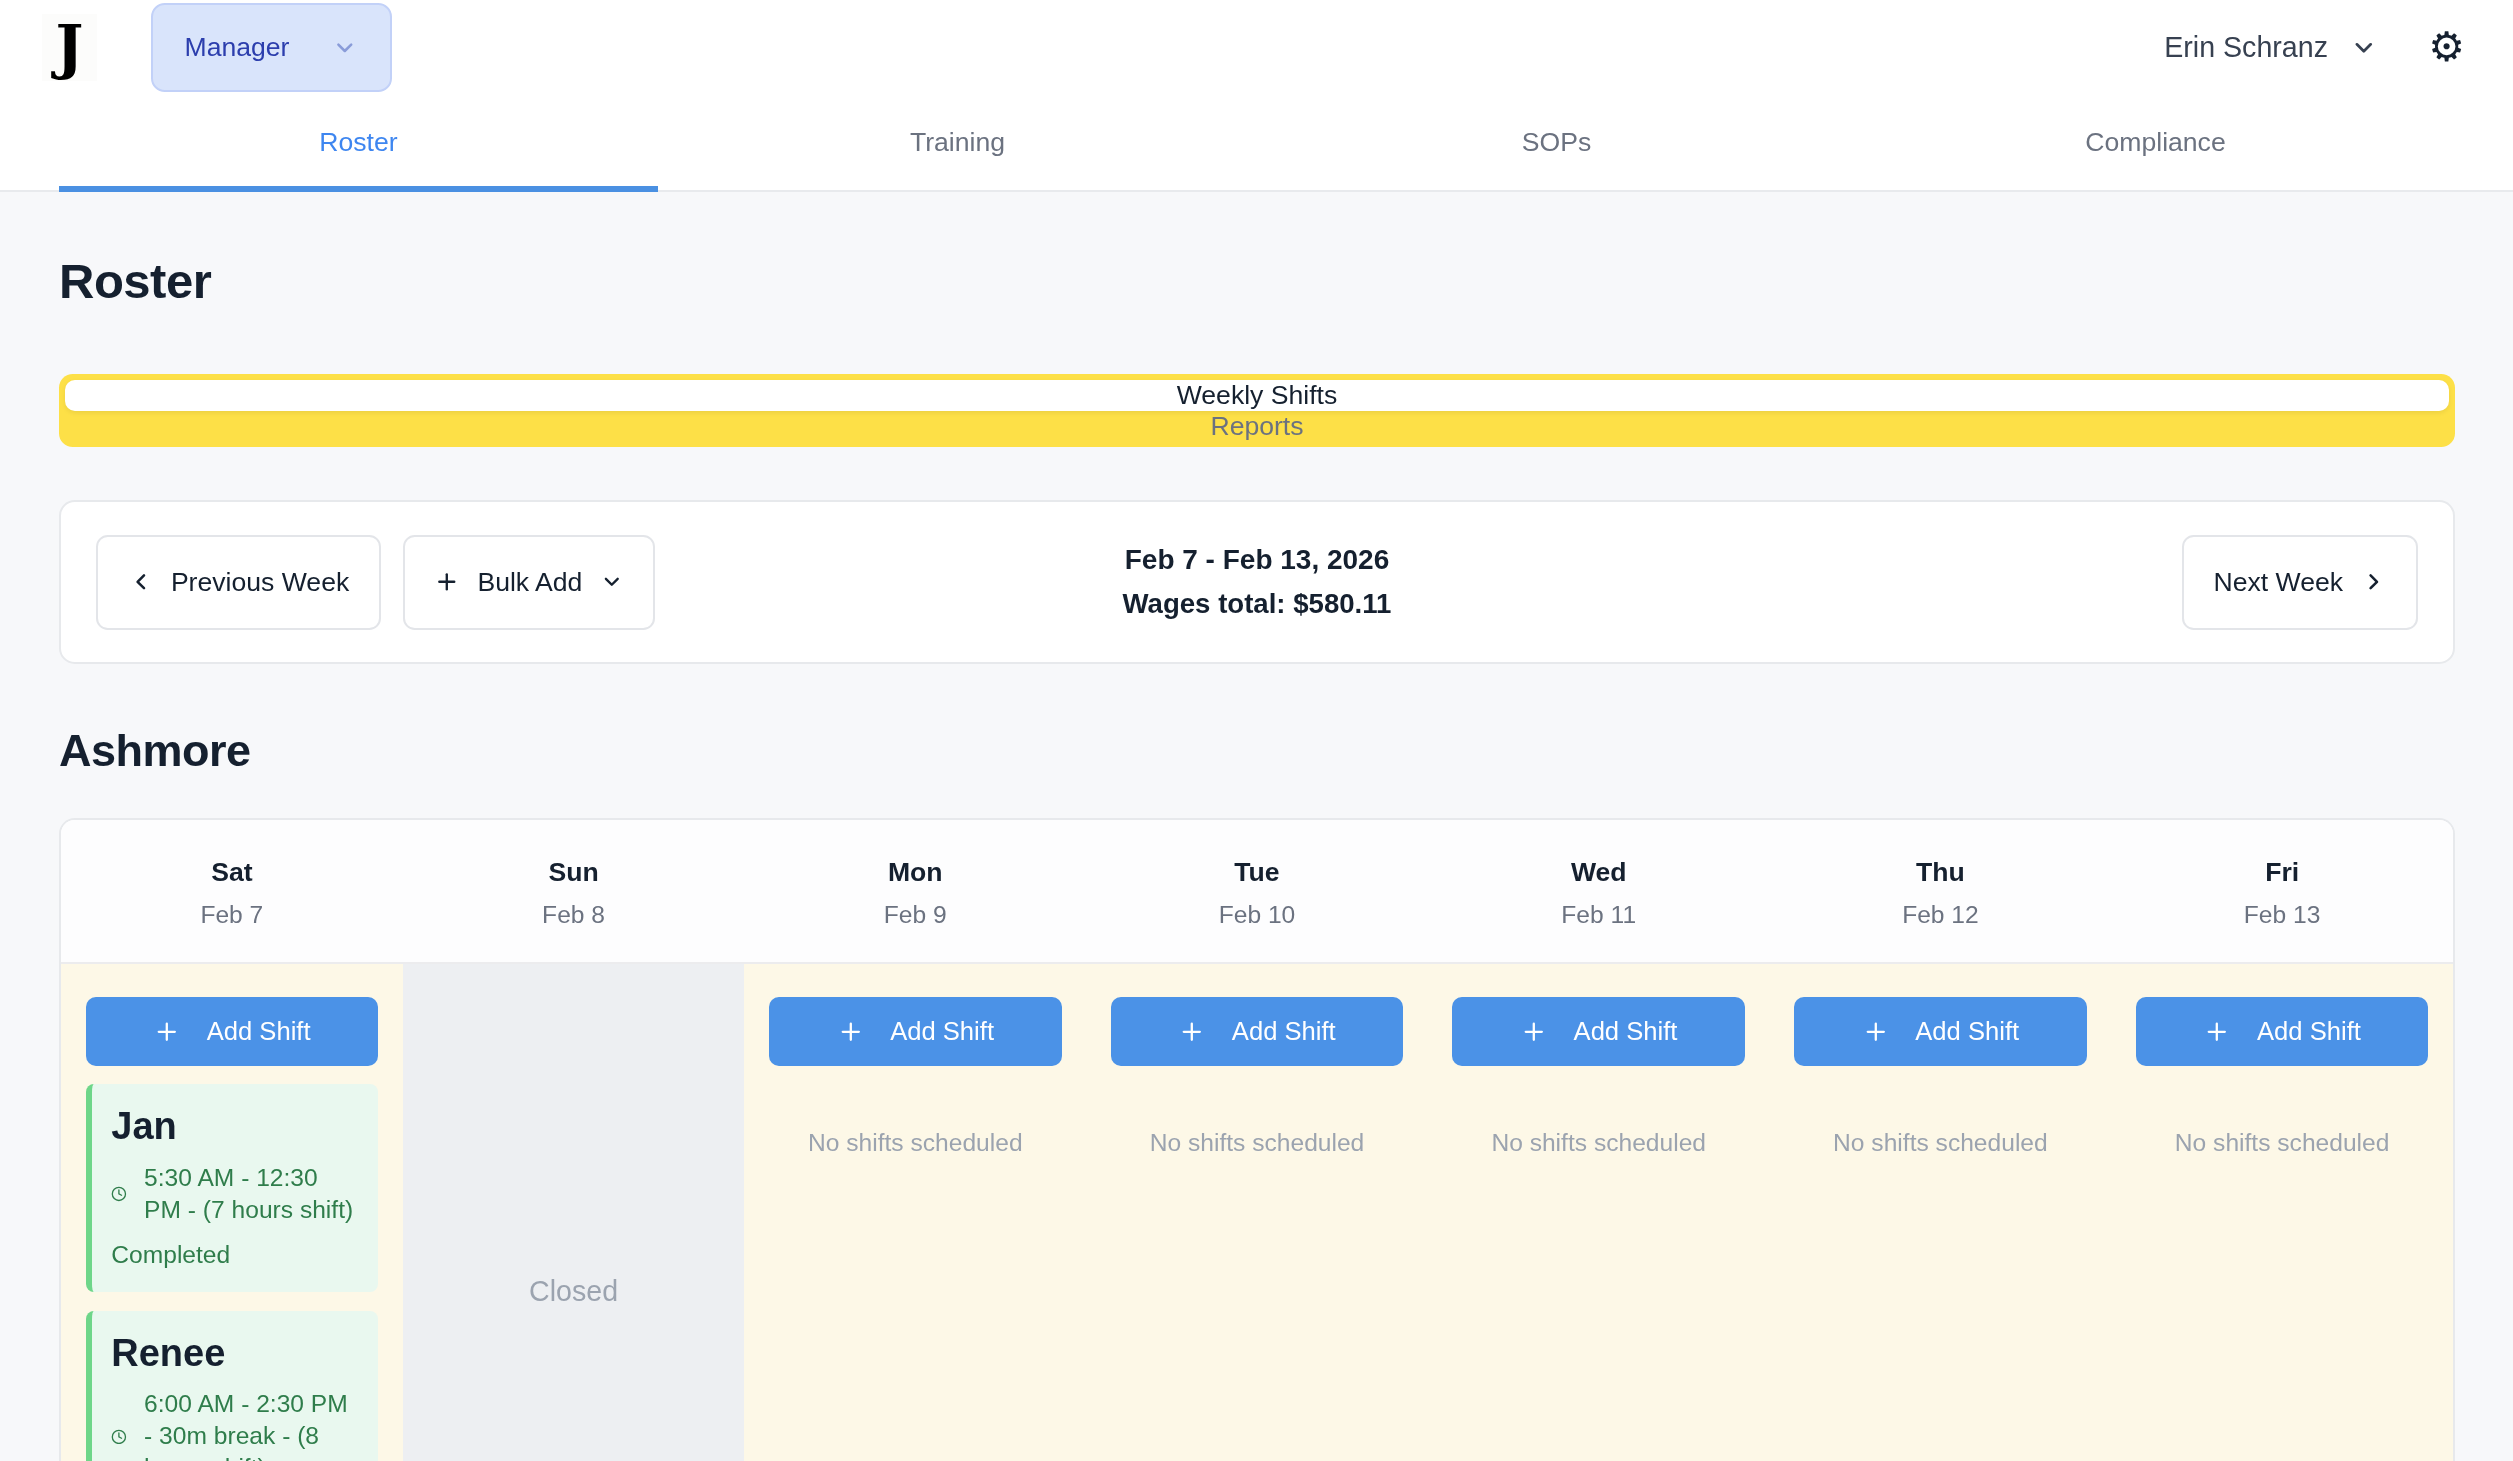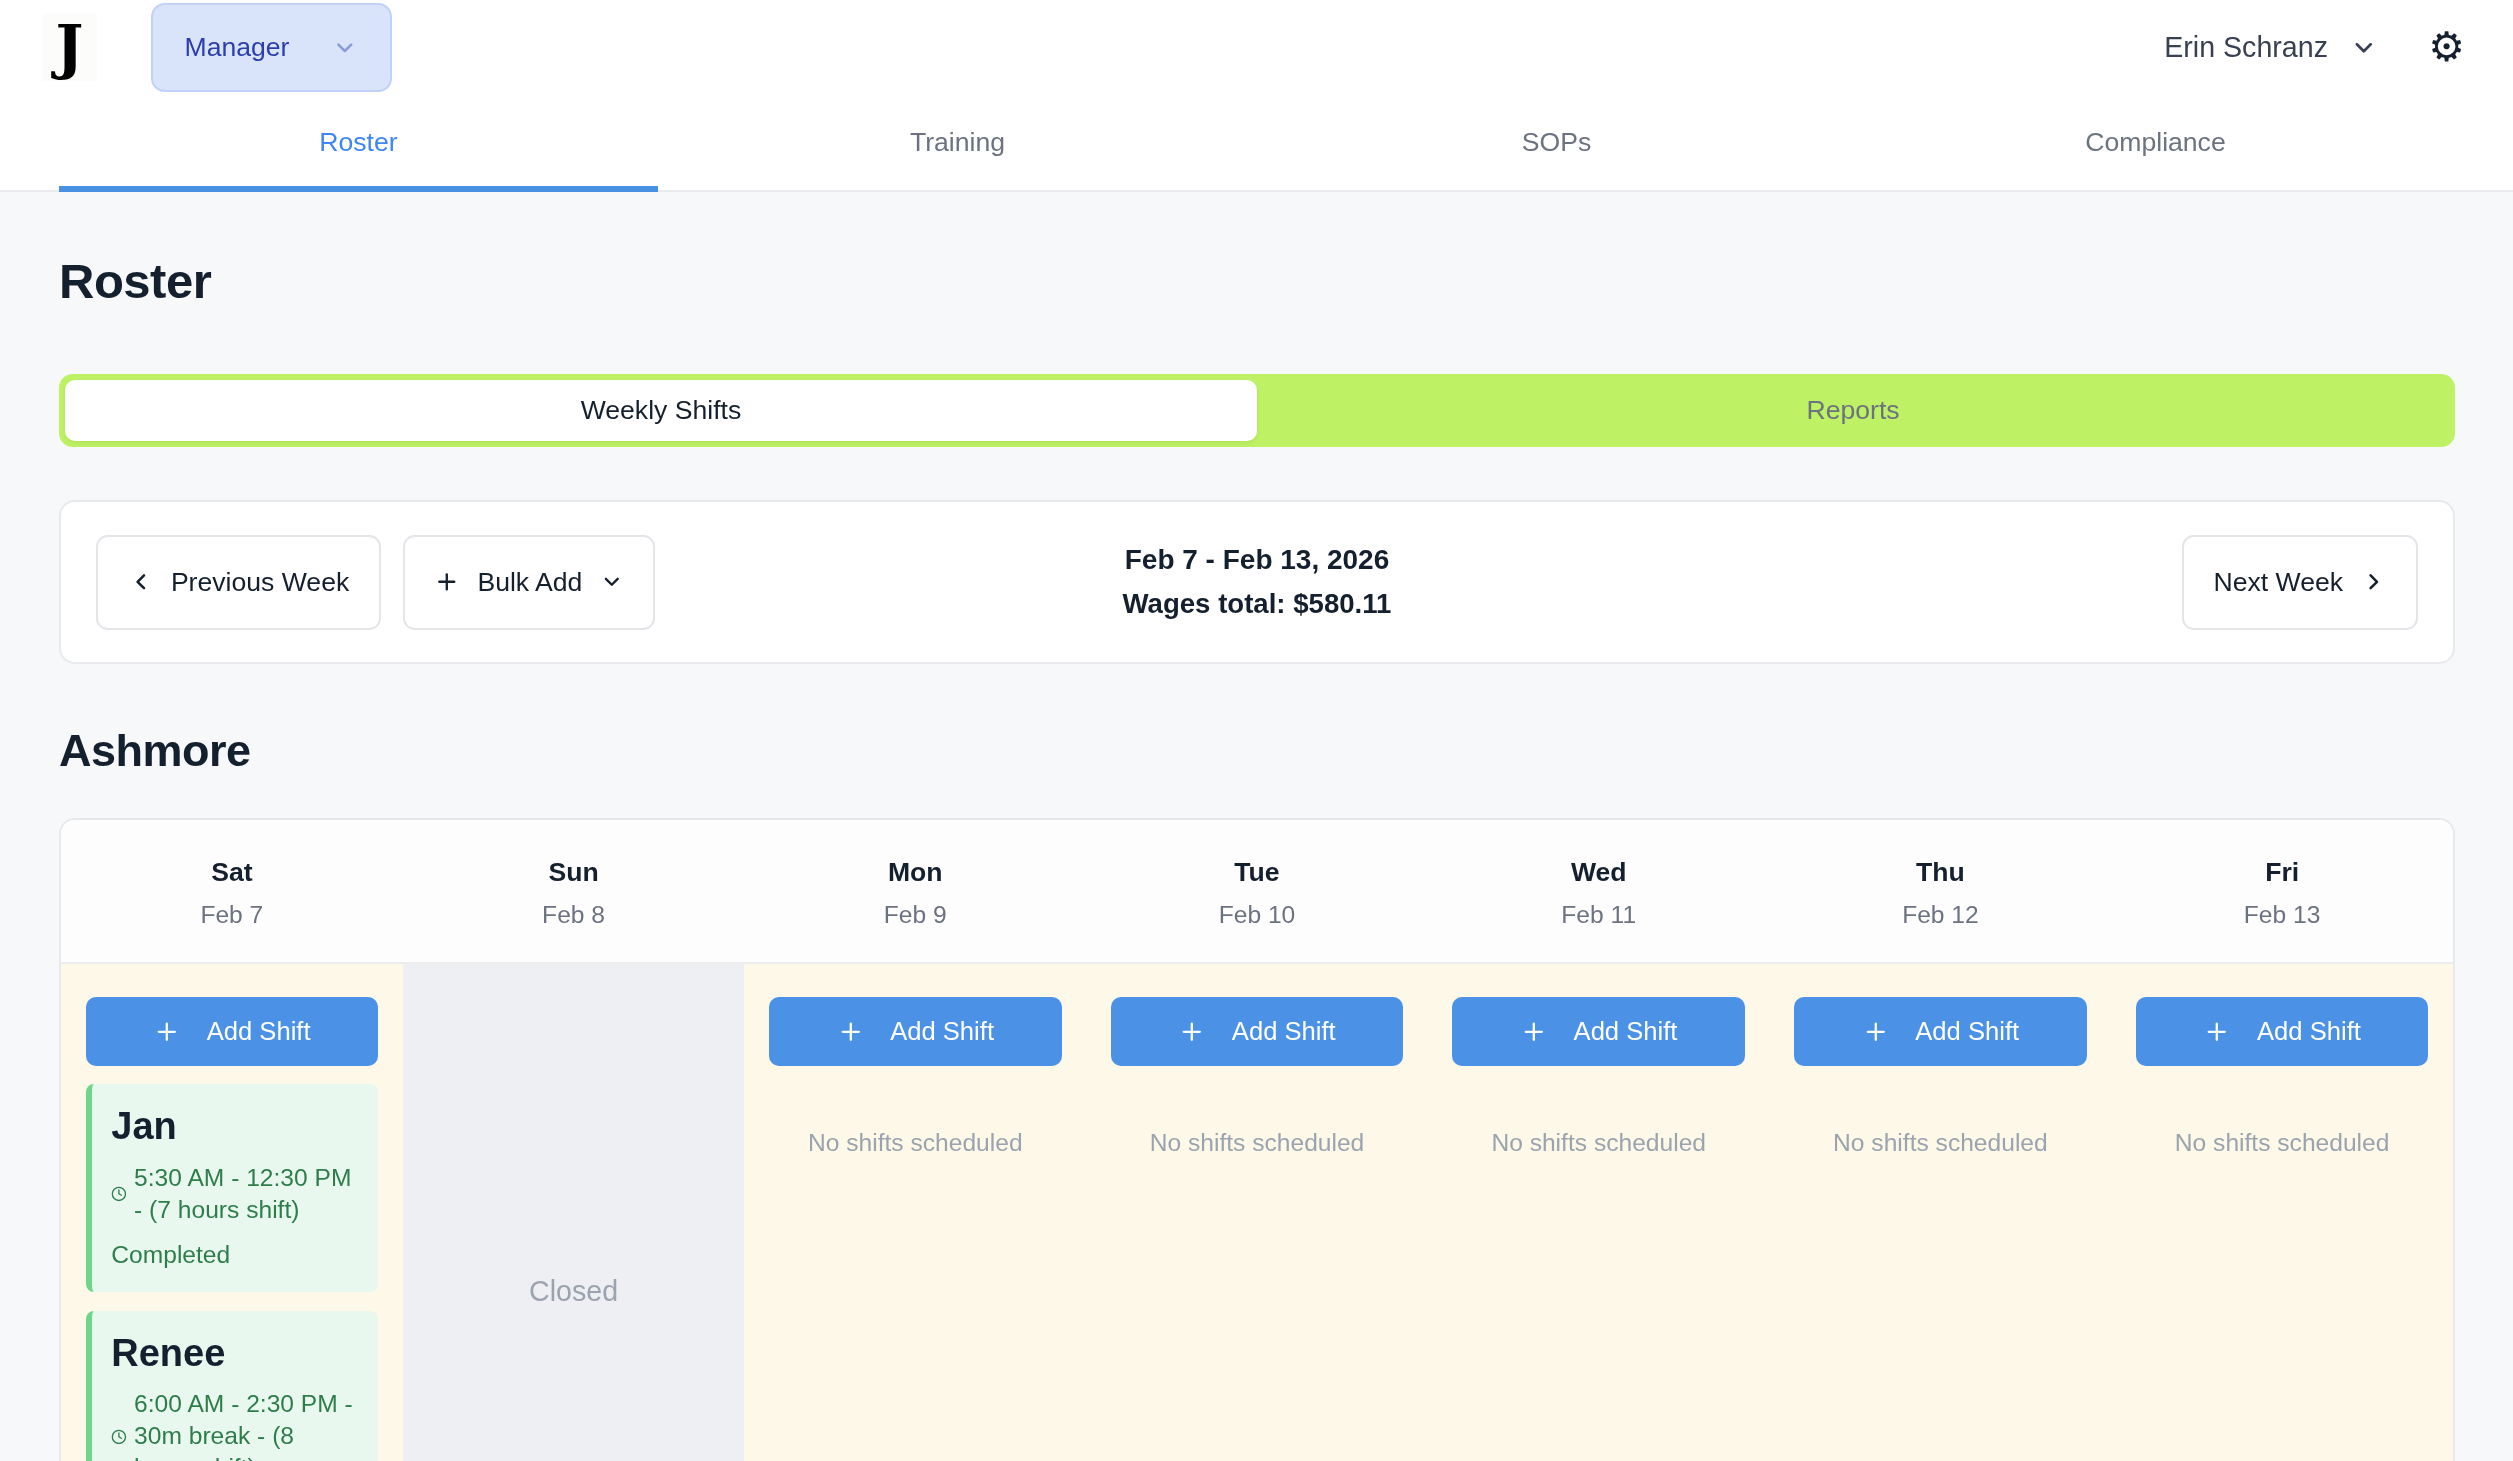--- a/index.html
+++ b/index.html
@@ -42,21 +42,21 @@
   .tab.active { color: #3e86f0; }
   .tab.active::after {
     content: ""; position: absolute; left: 0; right: 0; bottom: -2px; height: 5.9px;
     background: #4a90e2;
   }
   
   main { padding: 0 59px; }
   .page-title { font-size: 49px; font-weight: bold; color: #15202f; padding-top: 61px; letter-spacing: -0.5px; }
   .segmented {
     margin-top: 65px; height: 73px; padding: 5.9px;
-    background: #bef264; border-radius: 13.8px; display: flex;
+    background: #fde047; border-radius: 13.8px; display: flex; flex-direction: column;
   }
   .seg {
     flex: 1; display: flex; align-items: center; justify-content: center;
     font-size: 26.6px; color: #6b7280; border-radius: 9.9px; cursor: pointer;
   }
   .seg.active { background: #ffffff; color: #15202f; box-shadow: 0 2px 4.9px rgba(0,0,0,0.07); }
   
   .week-nav {
     margin-top: 53px; height: 164px; background: #ffffff;
     border: 2px solid #e7e9ec; border-radius: 15.8px;
@@ -98,21 +98,21 @@
     border: none; border-radius: 9.9px; font-family: inherit; font-size: 25.6px;
     display: flex; align-items: center; justify-content: center; gap: 26px; cursor: pointer;
   }
   .no-shifts { text-align: center; margin-top: 63px; font-size: 24.6px; color: #9ba3af; }
   .shift-card {
     margin-top: 18.7px; background: #e9f8ef; border-left: 6.9px solid #6ed689;
     border-radius: 7.9px; padding: 20.7px 19.7px 23.6px; cursor: pointer;
   }
   .shift-name { font-size: 38px; font-weight: bold; color: #15202f; }
   .shift-time {
-    display: flex; align-items: center; gap: 7px; margin-top: 13.8px;
+    display: flex; align-items: center; gap: 17px; margin-top: 13.8px;
     color: #2f7d4b; font-size: 24.6px; line-height: 1.3;
   }
   .shift-time svg { flex: 0 0 auto; }
   .shift-status { margin-top: 14.8px; color: #2f7d4b; font-size: 24.6px; }
   .icon { display: inline-flex; }
 </style>
 </head>
 <body>
 
 <div class="header-wrap">

